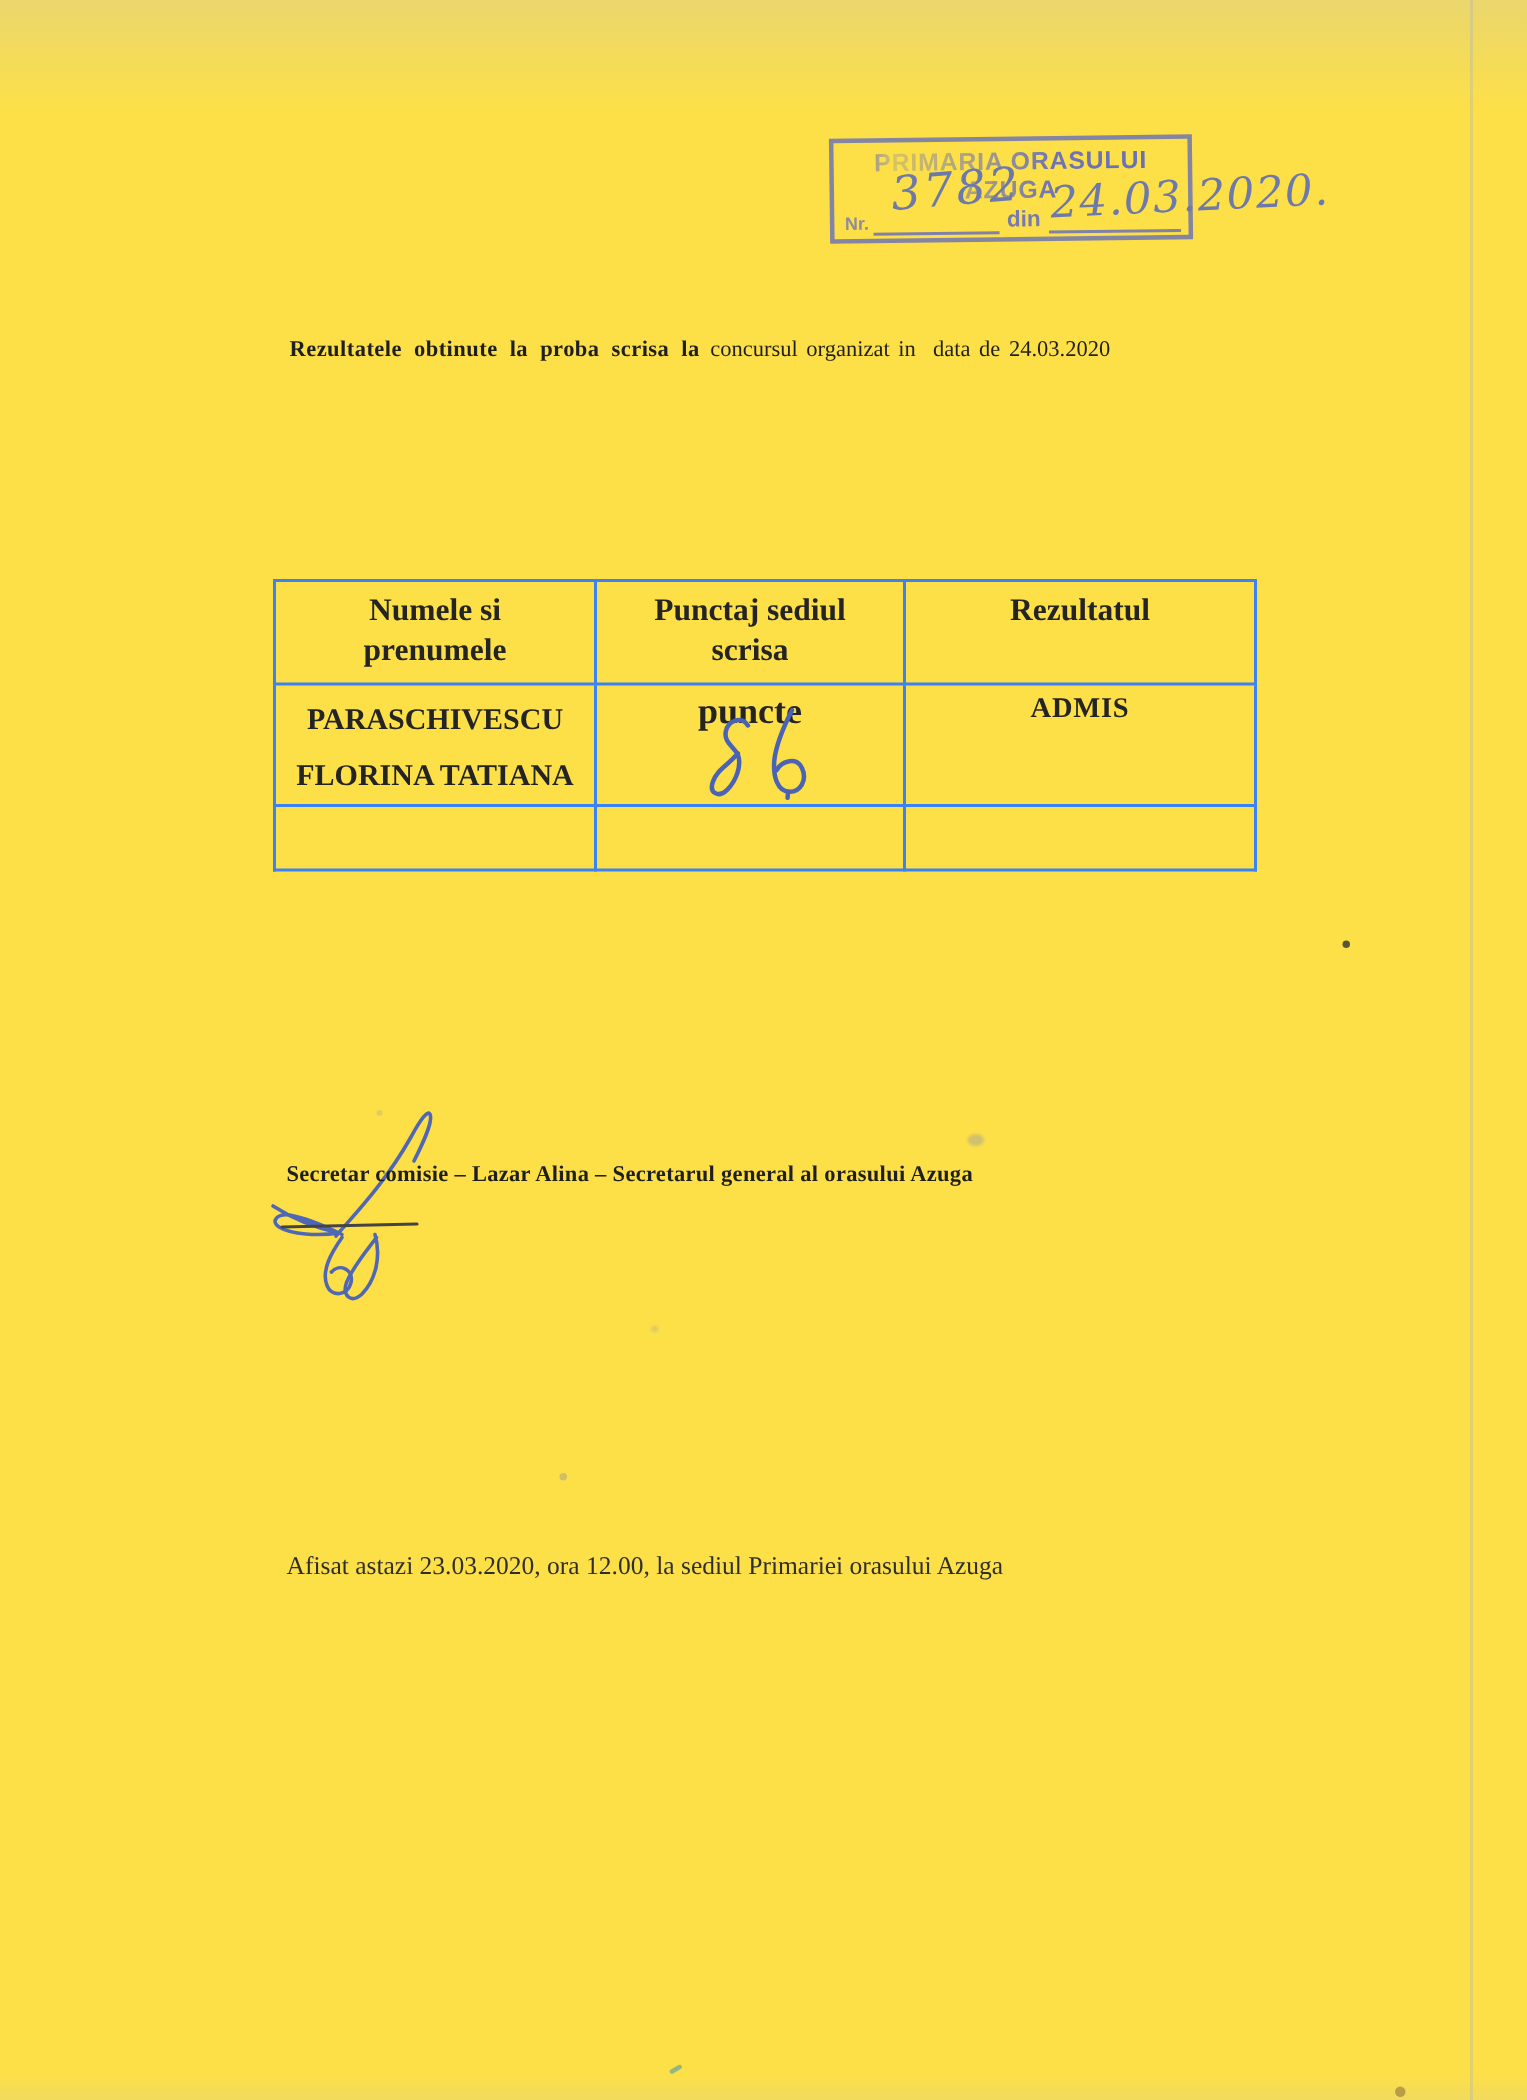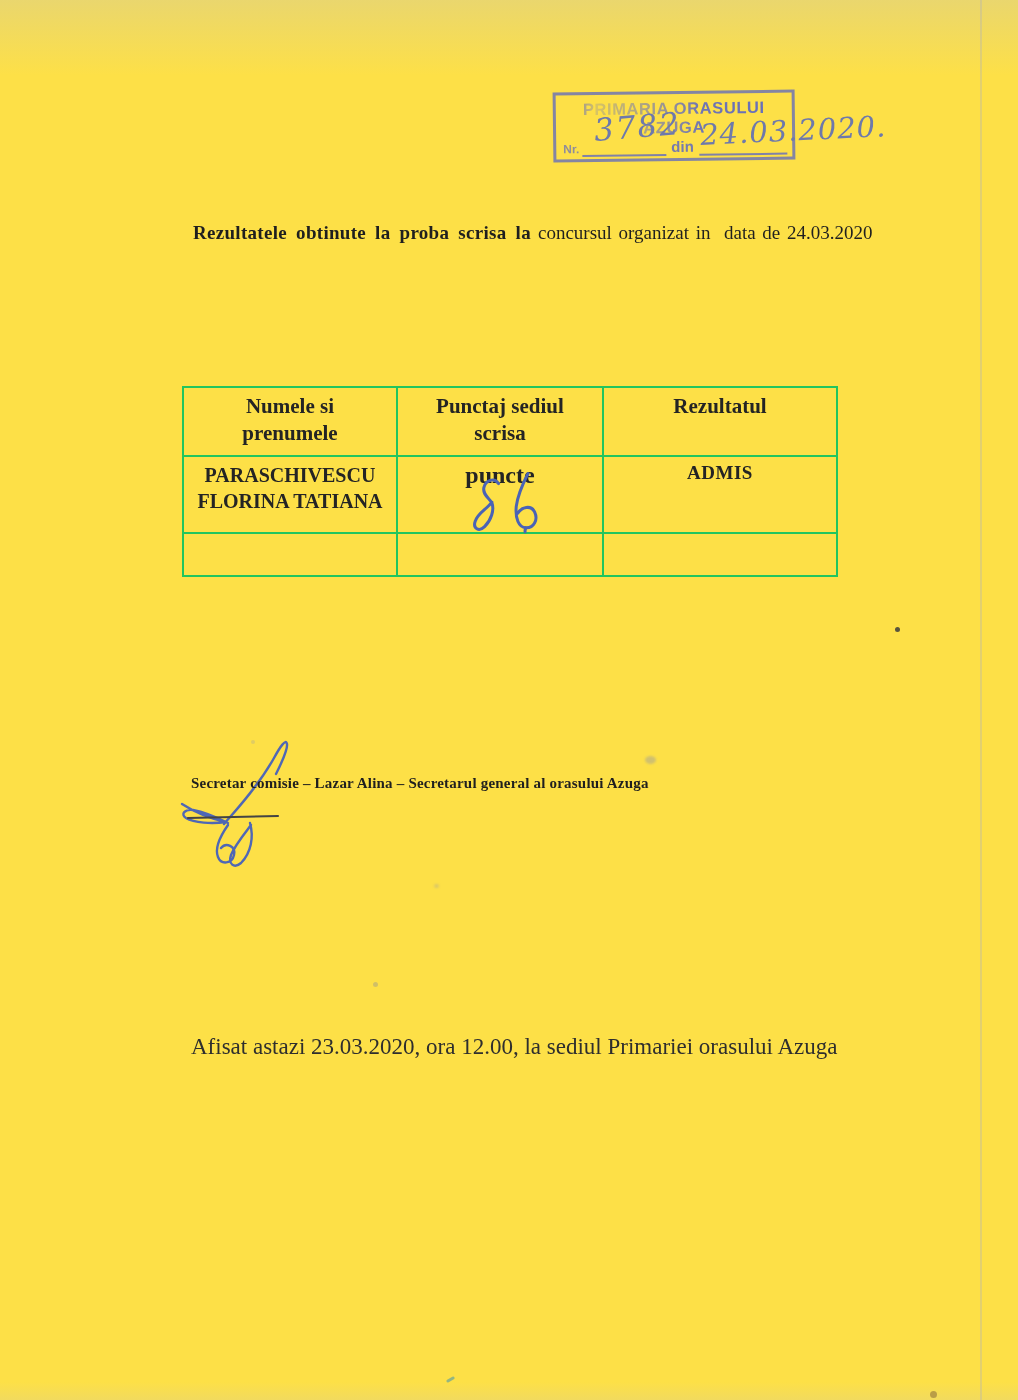--- a/index.html
+++ b/index.html
@@ -39,49 +39,49 @@
   .stamp-nr { font-size:12px; font-weight:bold; opacity:.65; padding-bottom:1px; }
   .u { display:block; height:12px; border-bottom:2px solid rgba(85,97,200,0.75); }
   .u1 { width:84px; margin:0 5px 0 3px; }
   .u2 { flex:1; margin-left:5px; }
   .stamp-din { font-size:15px; font-weight:bold; opacity:.8; padding-bottom:1px; }
   .hand { position:absolute; font-family:"DejaVu Serif", serif; font-style:italic; color:#6e79ab; white-space:nowrap; }
   .hand-nr { left:38px; top:14px; font-size:31px; letter-spacing:2px; transform:rotate(-4deg); }
   .hand-date { left:144px; top:21px; font-size:29px; letter-spacing:1px; transform:rotate(-2deg); }
 
   
-  .title { position:absolute; left:193px; top:219px; width:760px; font-size:19px; line-height:28px; color:#1f1f1f; }
+  .title { position:absolute; left:193px; top:219px; width:760px; font-size:15px; line-height:28px; color:#1f1f1f; }
   .t1 { white-space:pre; word-spacing:2px; }
   .tb { font-weight:bold; letter-spacing:0.3px; word-spacing:4px; }
   .tr2 { margin-left:7px; }
 
   
   .doc-table { position:absolute; left:182px; top:386px; width:654px;
     border-collapse:collapse; table-layout:fixed; color:#242424; }
-  .doc-table td { border:2px solid #22c55e; vertical-align:top; text-align:center; padding:5px 2px 0 2px; }
+  .doc-table td { border:2px solid #3b82f6; vertical-align:top; text-align:center; padding:5px 2px 0 2px; }
   .hrow td { height:62px; }
   .r1 td { height:70px; }
   .r2 td { height:36px; }
   .hc { font-weight:bold; font-size:21px; line-height:27px; margin:0 auto; }
   .w1 { max-width:125px; }
   .w2 { max-width:155px; }
-  .nc { font-weight:bold; font-size:20px; line-height:26px; max-width:205px; margin:0 auto; }
+  .nc { font-weight:bold; font-size:20px; line-height:37px; max-width:205px; margin:0 auto; }
   .sc { font-weight:bold; font-size:24px; }
   .rc { font-weight:bold; font-size:19px; letter-spacing:0.5px; }
   .score-cell { position:relative; }
   .score-hand { position:absolute; left:74px; top:16px; width:72px; height:60px;
     overflow:visible; transform:rotate(-4deg); }
 
   
   .signature { position:absolute; left:168px; top:720px; width:150px; height:160px; overflow:visible; }
   .secretary { position:absolute; left:191px; top:775px; width:720px;
     font-weight:bold; font-size:15px; color:#1f1f1f; letter-spacing:0.2px; }
 
   
-  .footer { position:absolute; left:191px; top:1034px; width:720px; font-size:23px; color:#2e2e2e; }
+  .footer { position:absolute; left:191px; top:1034px; width:720px; font-size:17px; color:#2e2e2e; }
 </style>
 </head>
 <body>
 
 <div class="page">
 
   <div class="scan-top"></div>
   <div class="scan-bottom"></div>
   <div class="scan-edge"></div>
 

